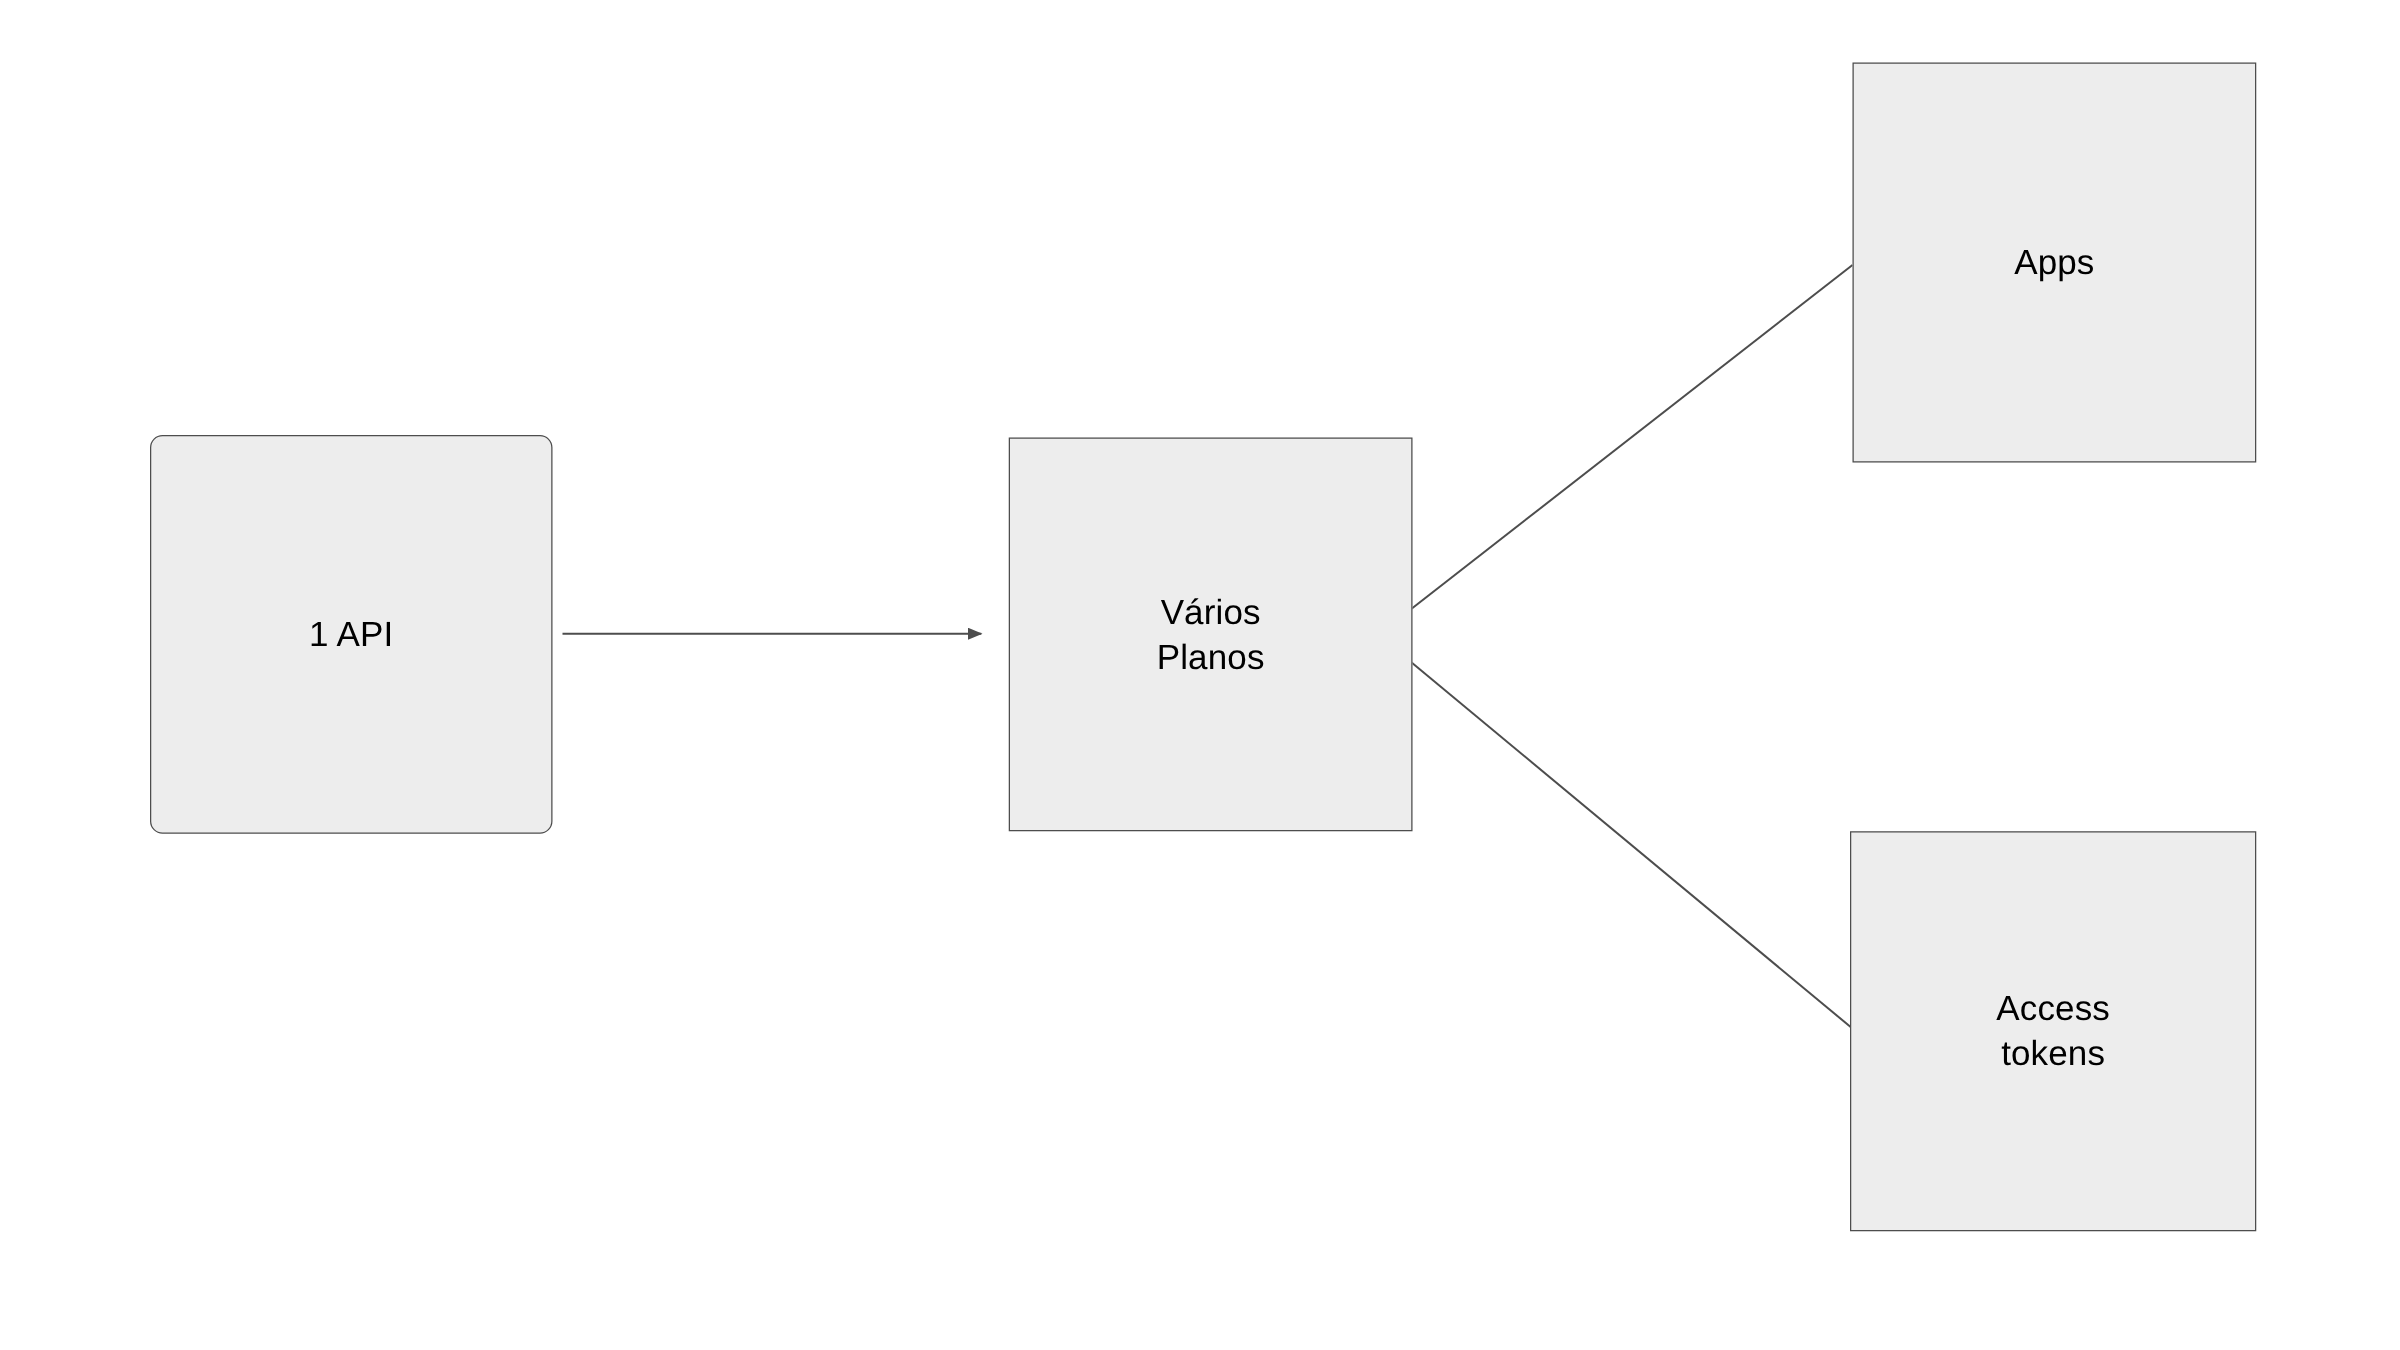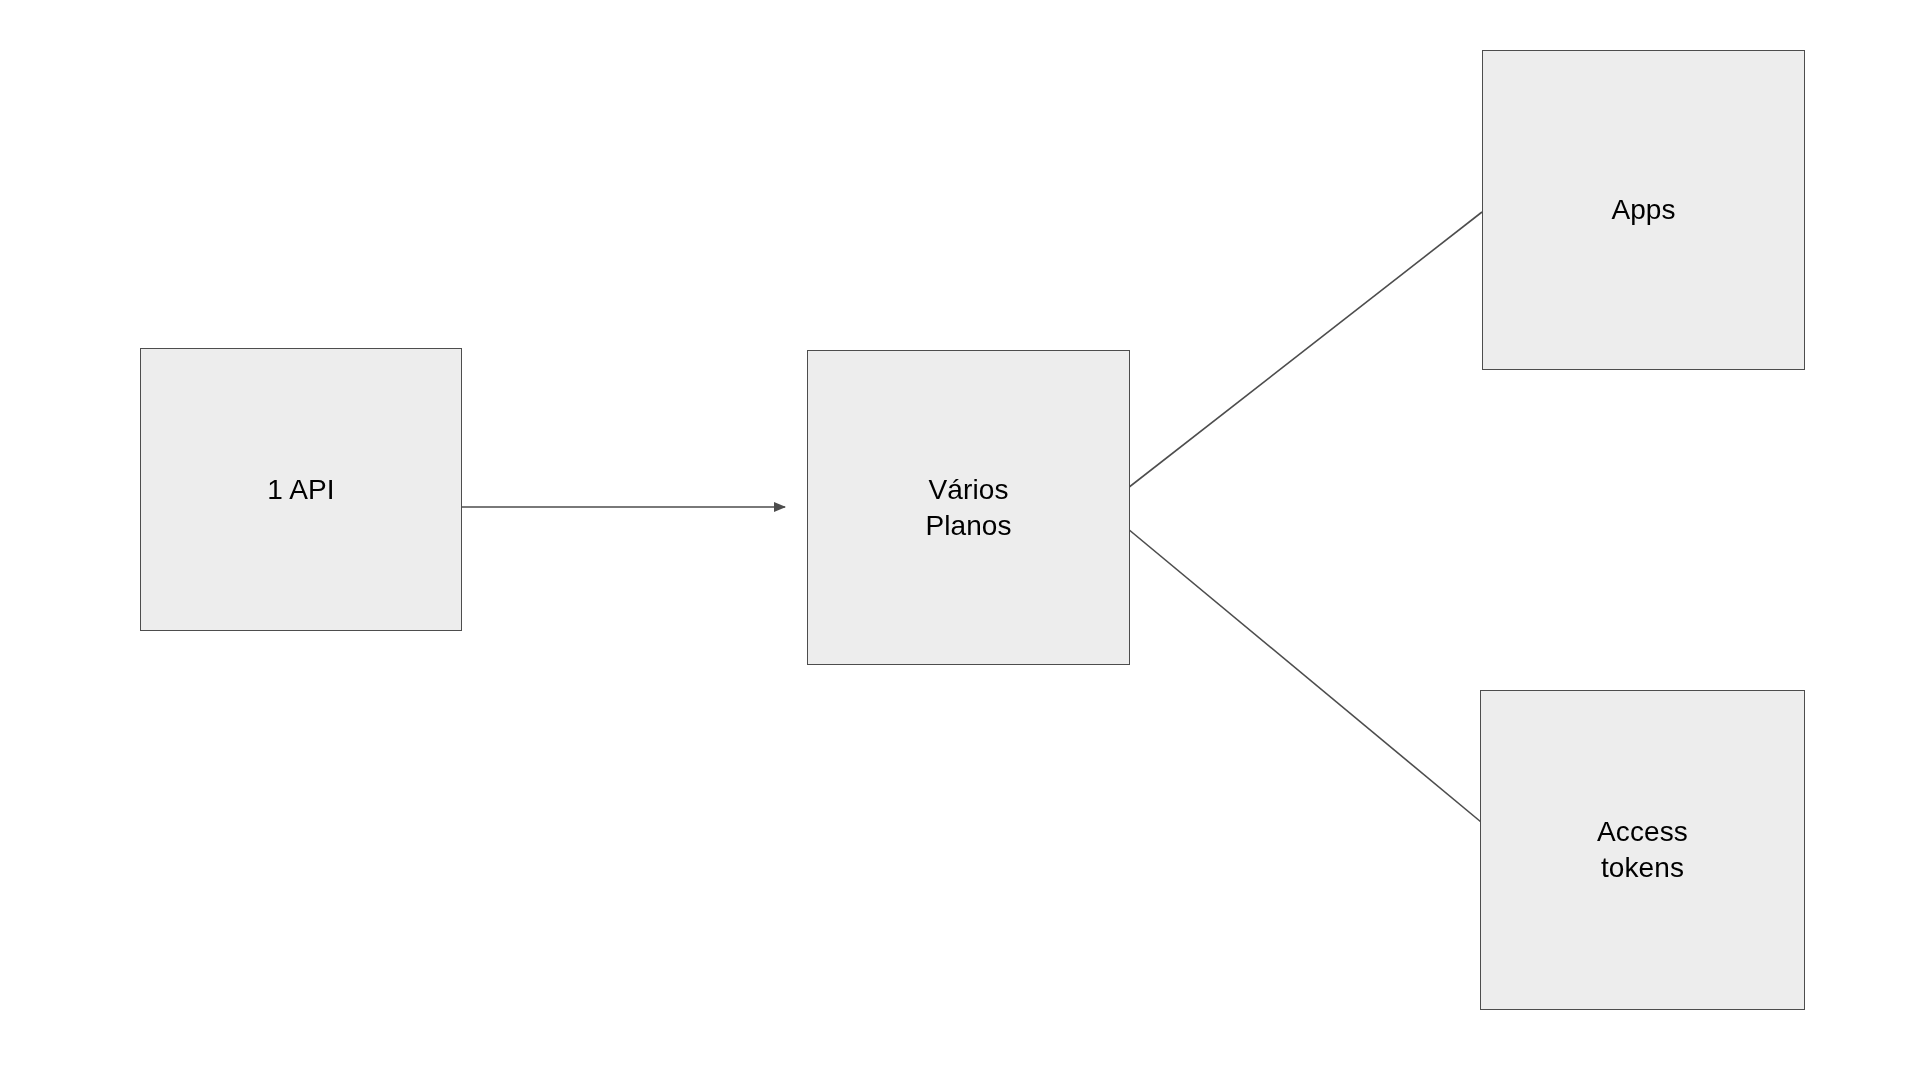--- a/index.html
+++ b/index.html
@@ -38,24 +38,24 @@
     text-align: center;
   }
   .node-label {
     font-size: 28px;
     line-height: 36px;
     color: #000000;
     white-space: pre-line;
     letter-spacing: 0.1px;
   }
   
-  #node-api        { left: 140px;  top: 348px; width: 322px; height: 283px; }
+  #node-api        { left: 120px;  top: 348px; width: 322px; height: 319px; border-radius: 10px; }
   #node-planos     { left: 785px;  top: 350px; width: 323px; height: 315px; margin-left: 22px; }
   #node-apps       { left: 1482px; top: 50px;  width: 323px; height: 320px; }
-  #node-tokens     { left: 1480px; top: 665px; width: 325px; height: 320px; margin-top: 25px; }
+  #node-tokens     { left: 1480px; top: 665px; width: 325px; height: 320px; }
 </style>
 </head>
 <body>
 
 <div id="canvas">
 
   <svg id="edges" width="1920" height="1080" viewBox="0 0 1920 1080">
     <defs>
       <marker id="arrowhead" markerWidth="12" markerHeight="10" refX="11" refY="5" orient="auto" markerUnits="userSpaceOnUse">
         <path d="M 0 0 L 12 5 L 0 10 z" fill="#4d4d4d"></path>

